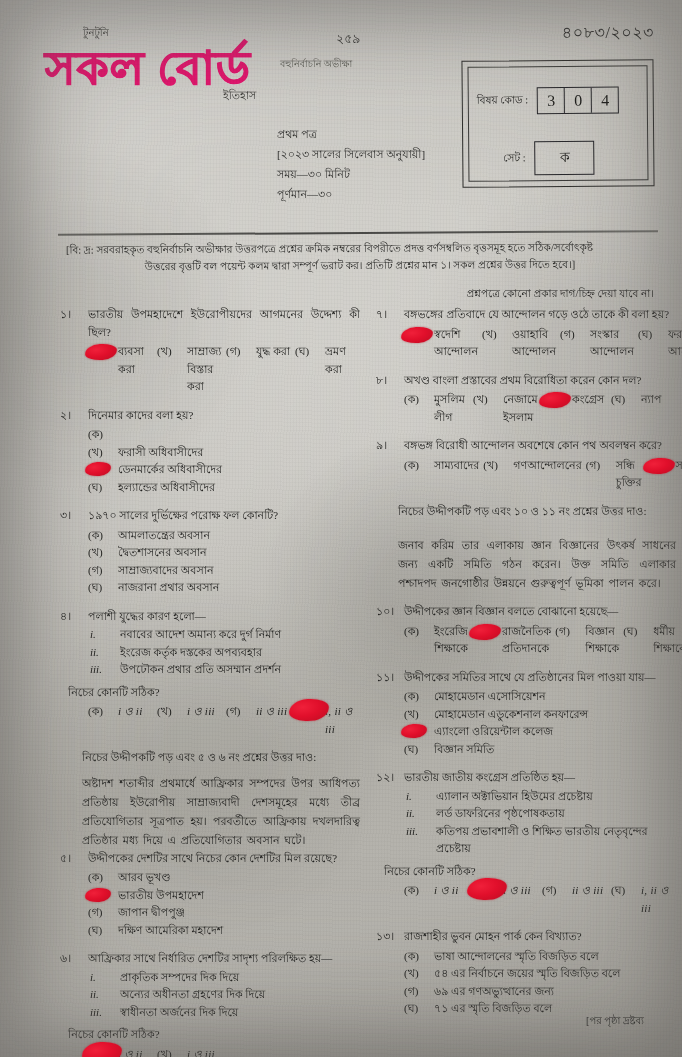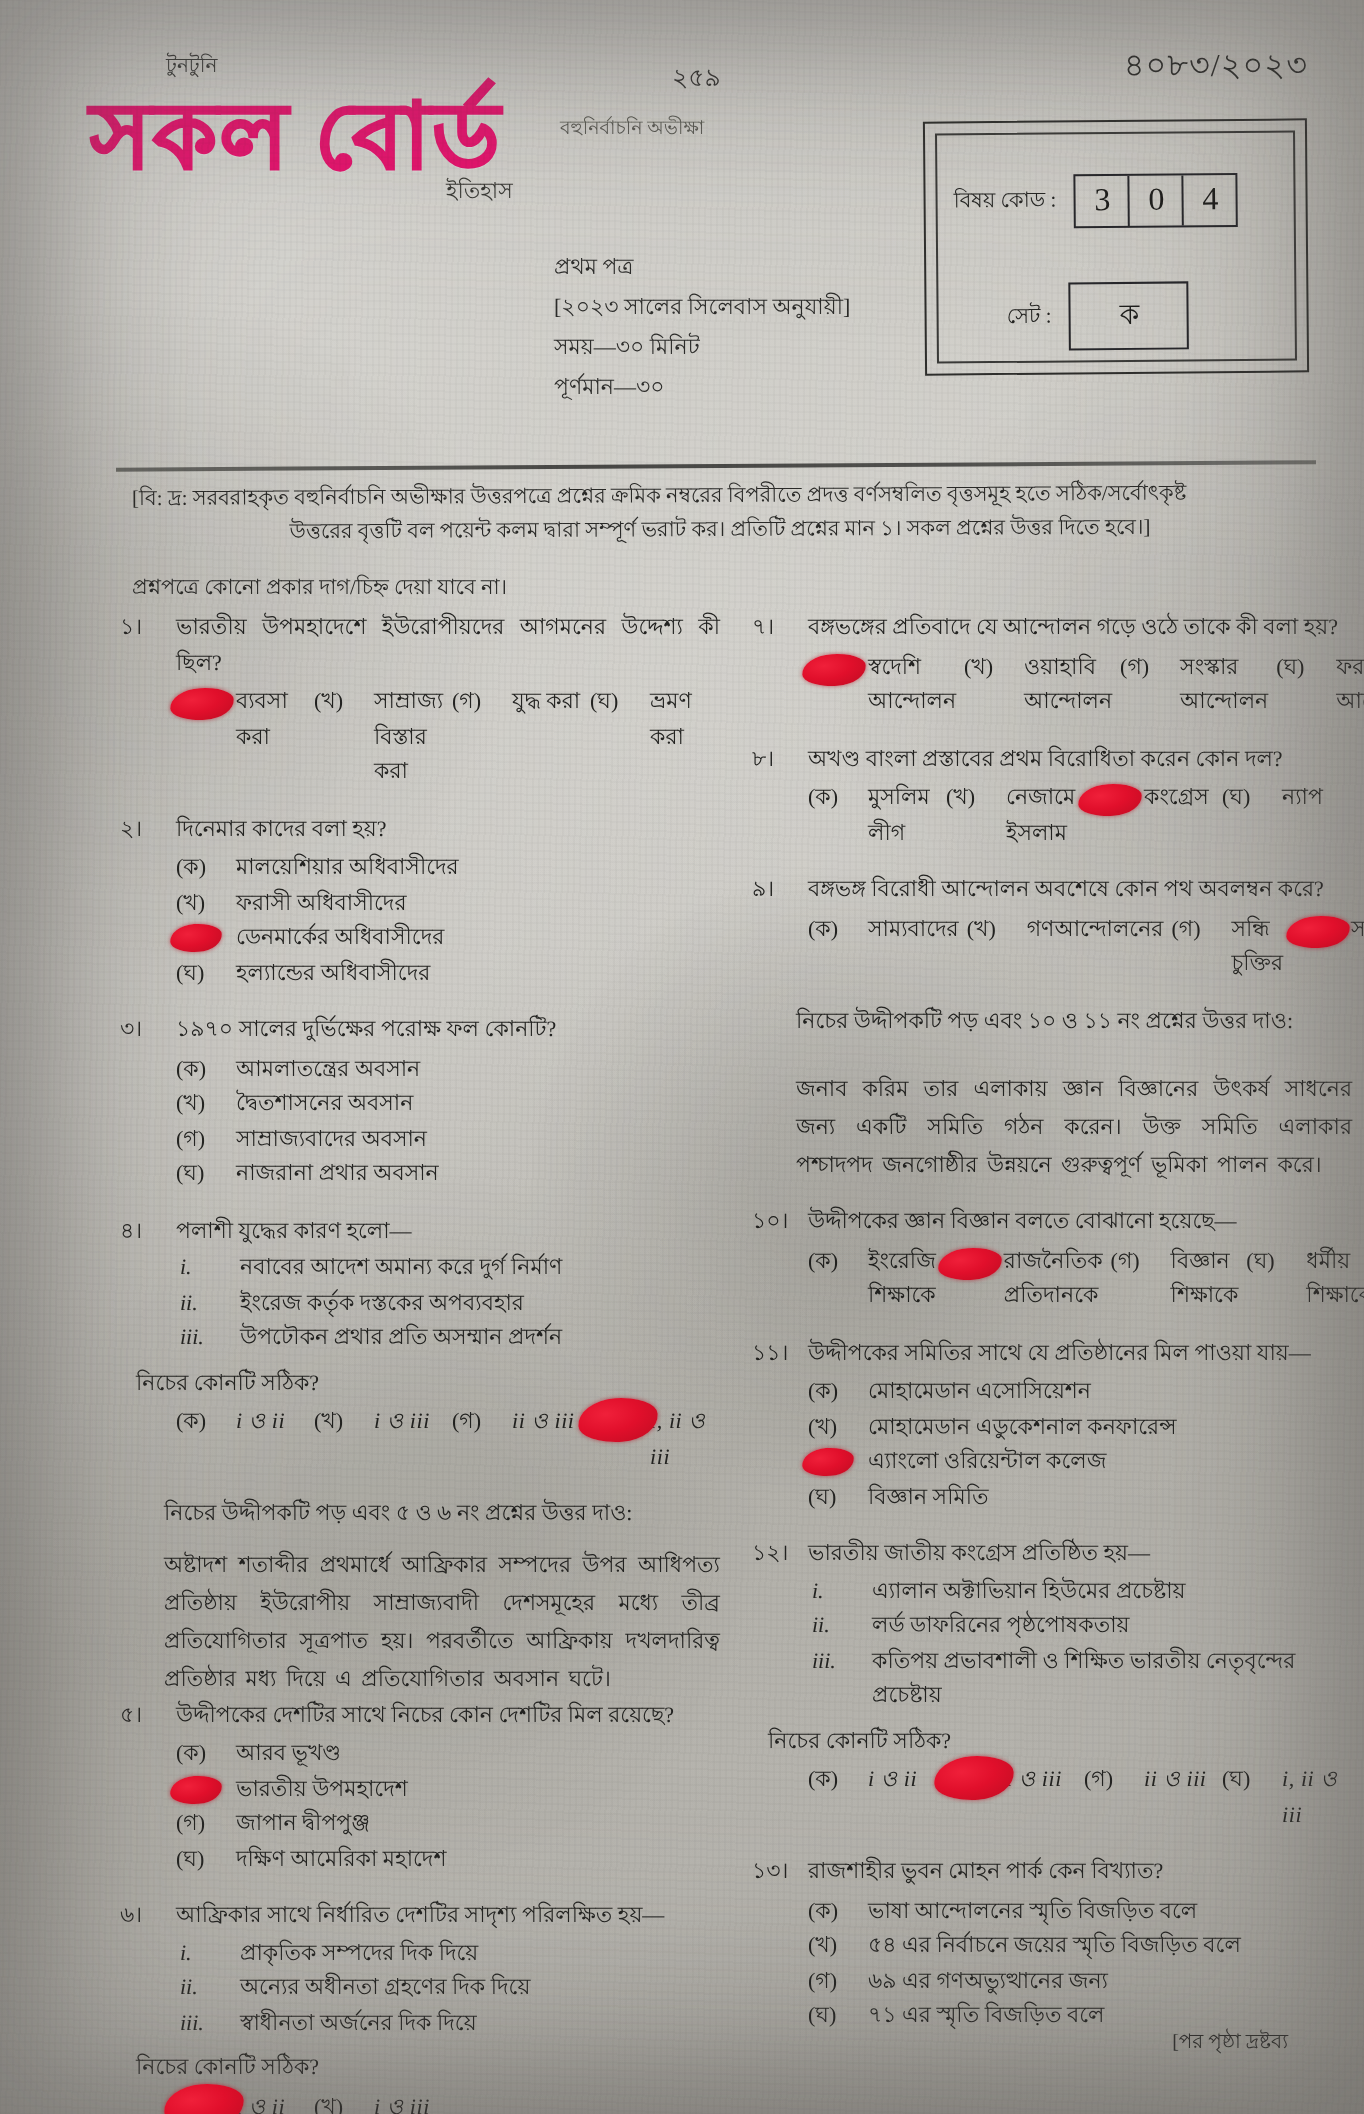--- a/index.html
+++ b/index.html
@@ -70,21 +70,21 @@
   #set-box{width:58px;height:32px;border:1.6px solid #26262a;display:flex;align-items:center;
     justify-content:center;font-size:14px;color:#1c1c1a;}
 
   
   #instr-rule{position:absolute;left:58px;top:232px;width:600px;height:2px;
     background:linear-gradient(90deg,#5c5c58,#2f2f2d 40%,#3a3a38 70%,#6a6a66);opacity:.85;
     transform:rotate(-0.35deg);}
   #instr{position:absolute;left:66px;top:240px;width:588px;font-size:10.5px;line-height:17px;
     color:#2a2a28;text-align:justify;transform:rotate(-0.3deg);}
   #instr .l2{display:block;text-align:center;}
-  #instr-note{position:absolute;left:66px;top:286px;width:588px;text-align:left;
+  #instr-note{position:absolute;left:66px;top:286px;width:588px;text-align:right;
     font-size:10.5px;color:#2a2a28;}
 
   
   .col{position:absolute;top:306px;width:300px;font-size:11px;line-height:17.5px;color:#232321;}
   #colL{left:60px;}
   #colR{left:376px;}
 
   .q{position:relative;margin-bottom:11px;}
   .q-head{display:flex;align-items:flex-start;gap:6px;}
   .q-num{flex:0 0 22px;text-align:left;white-space:nowrap;font-size:11px;}
@@ -192,21 +192,20 @@
       </div>
       <div class="q">
         <div class="q-head">
           <span class="q-num">২।</span>
           <span class="q-text">দিনেমার কাদের বলা হয়?</span>
         </div>
         <div class="opts">
           <div class="opt-col1">
             <div class="opt">
               <span class="opt-key">(ক)</span>
-              <span class="opt-txt">মালয়েশিয়ার অধিবাসীদের</span>
             </div>
             <div class="opt">
               <span class="opt-key">(খ)</span>
               <span class="opt-txt">ফরাসী অধিবাসীদের</span>
             </div>
             <div class="opt">
               <span class="blob "></span>
               <span class="opt-key" style="visibility: hidden;">(গ)</span>
               <span class="opt-txt">ডেনমার্কের অধিবাসীদের</span>
             </div>

